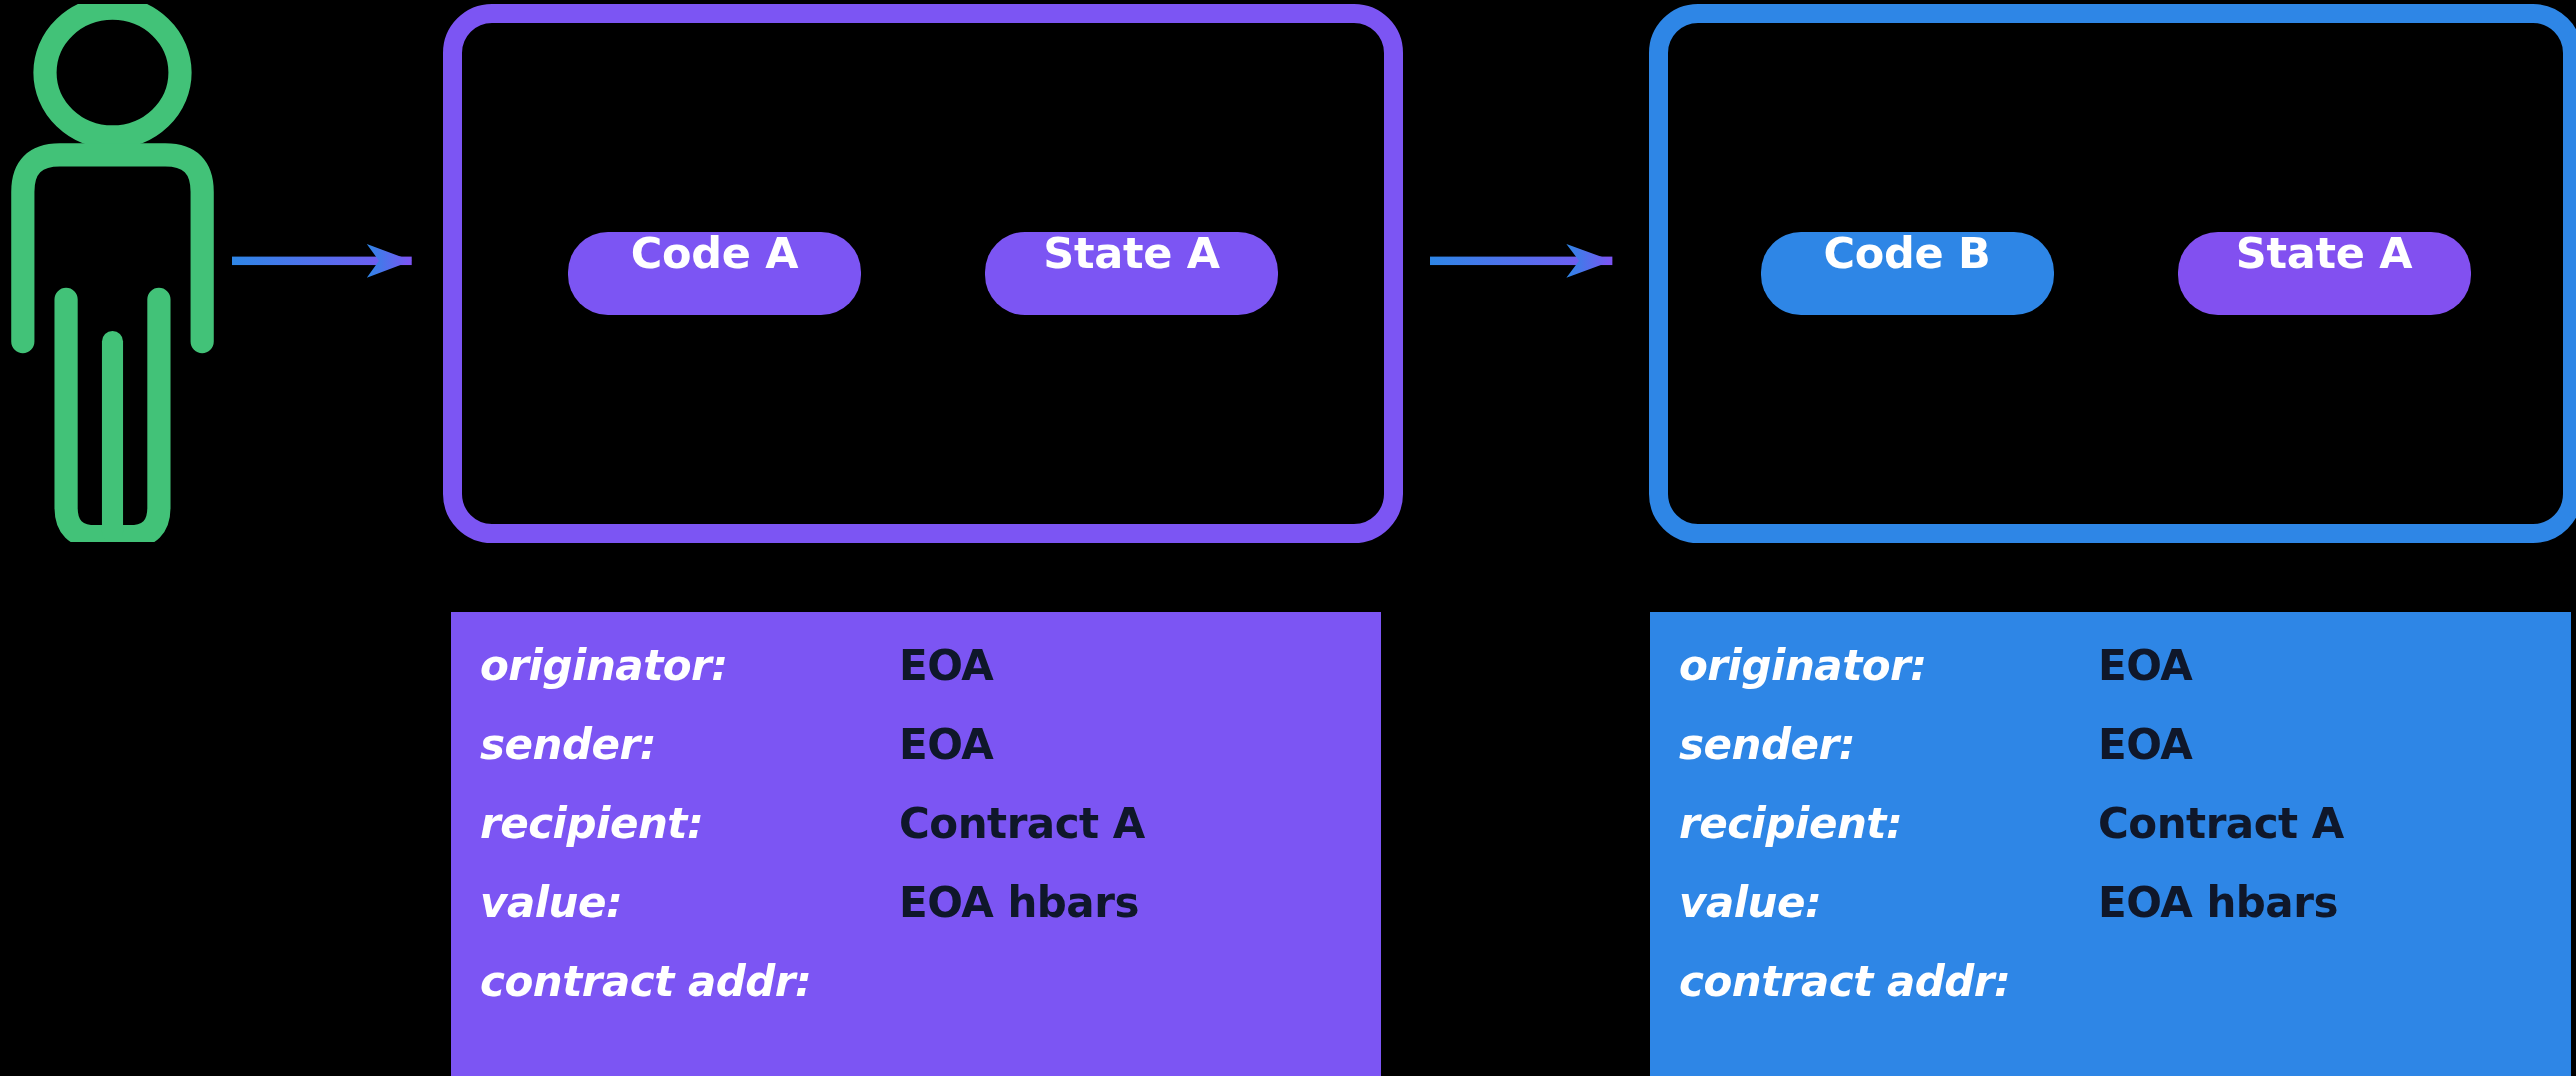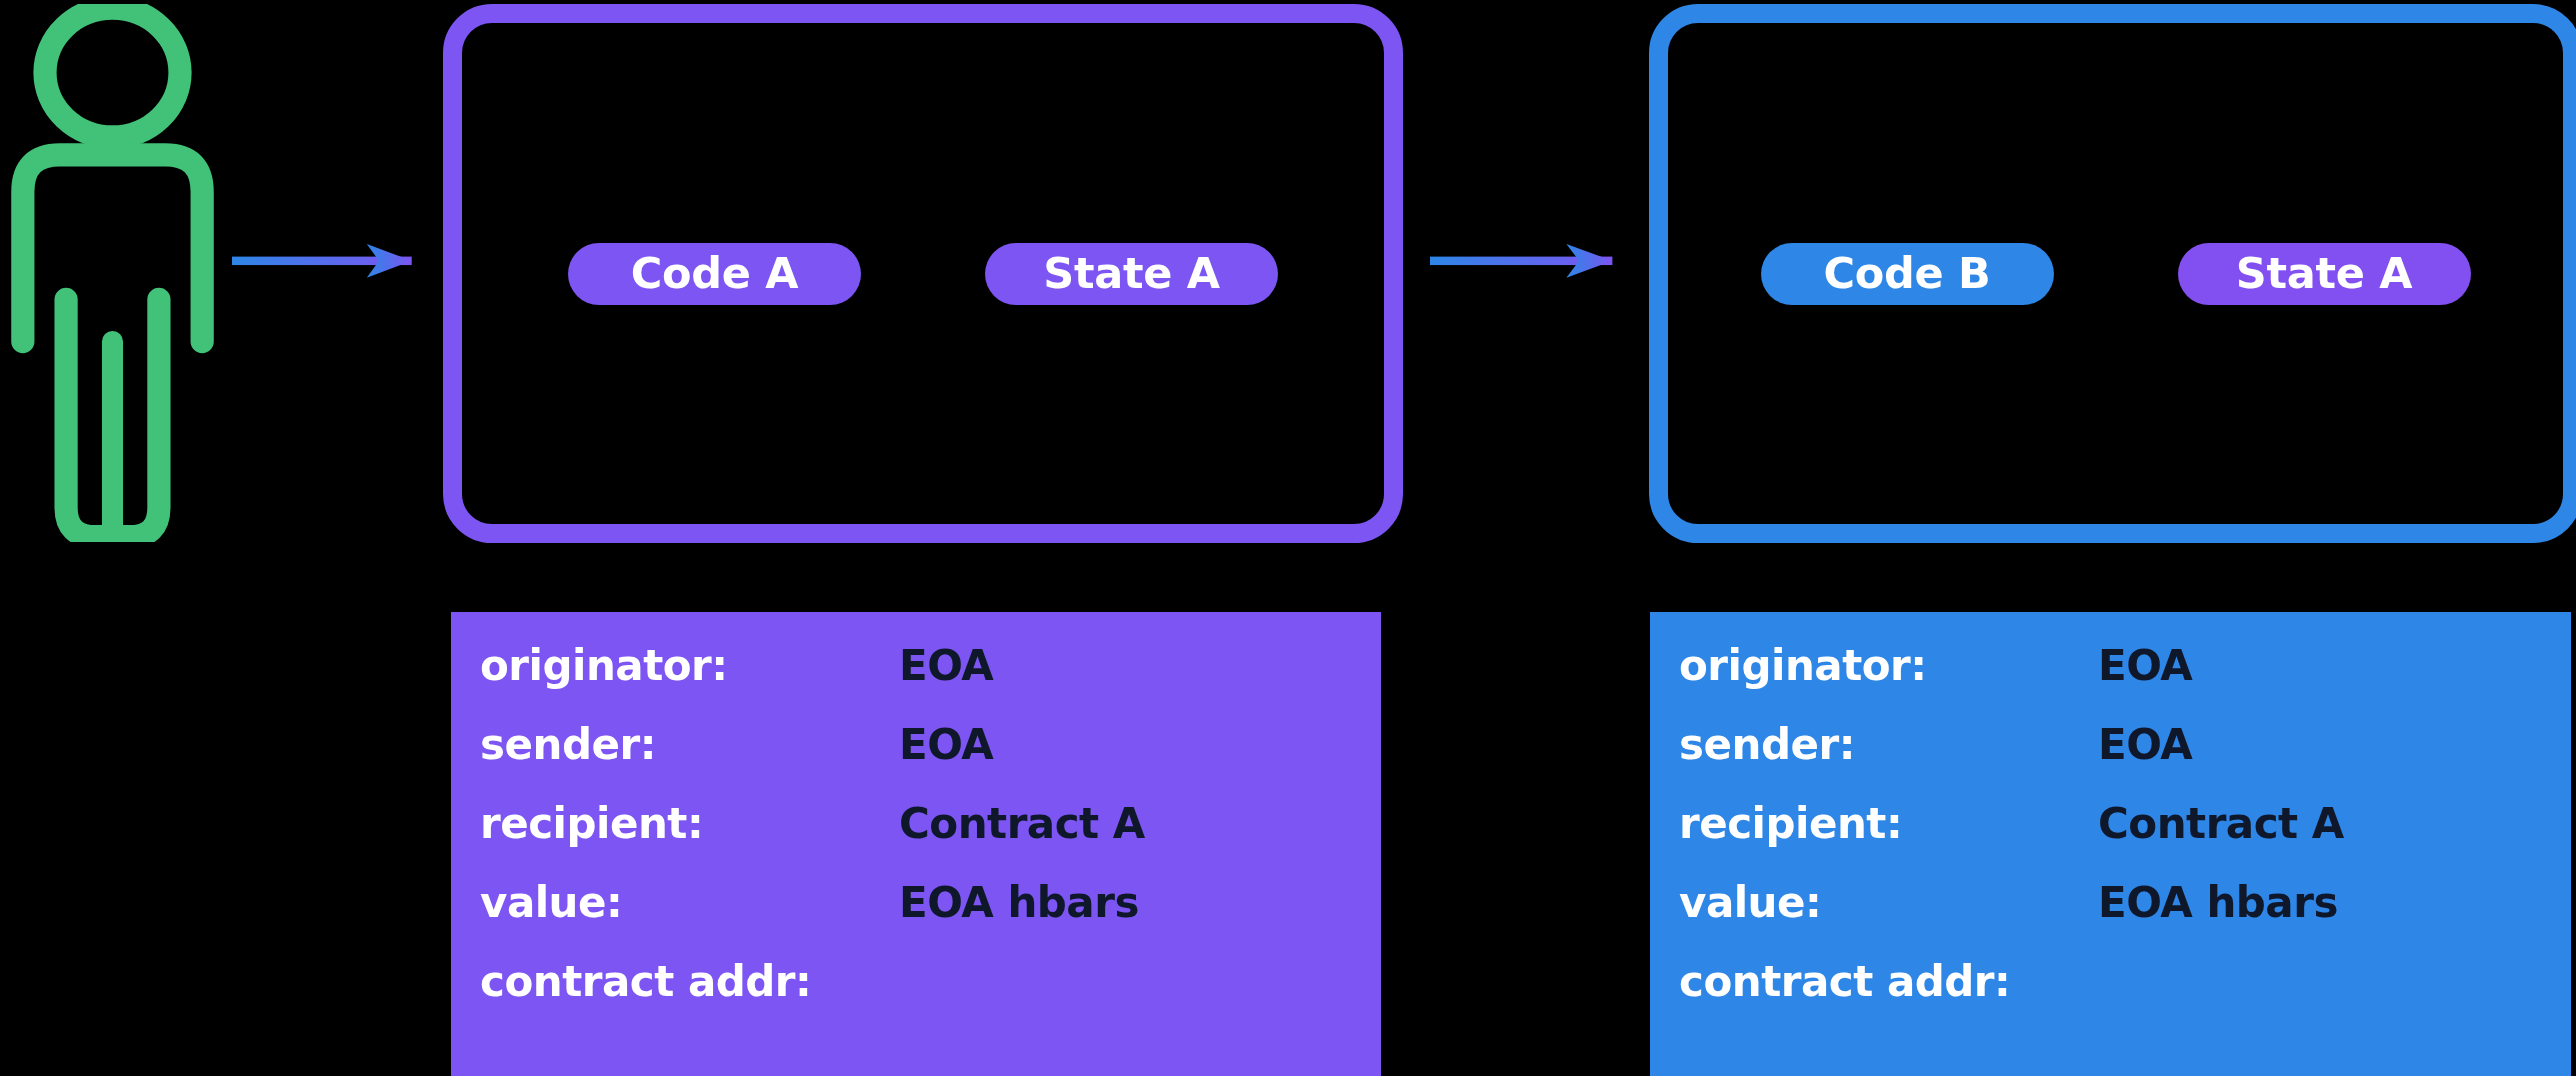--- a/index.html
+++ b/index.html
@@ -23,42 +23,42 @@
     border-style:solid;
     border-radius:49px;
     background:transparent;
     box-sizing:border-box;
   }
   .cbox .pills{
     position:absolute;left:0;right:0;top:0;bottom:0;
     display:flex;align-items:center;justify-content:center;
   }
   .pill{
-    height:62px;width:293px;border-radius:40px;
-    display:flex;align-items:center;justify-content:center;
+    height:83px;width:293px;border-radius:40px;
+    display:flex;align-items:flex-start;justify-content:center;
     color:#ffffff;font-size:43px;font-weight:700;
     letter-spacing:-0.3px;line-height:1;
     box-sizing:border-box;
   }
   .pill-gap{width:124px;height:0.5px;}
 
   
   .panel{
     position:absolute;
     box-sizing:border-box;
     padding:33px 0 0 29px;
   }
   .prow{
     display:flex;align-items:baseline;
     height:79px;
   }
   .plabel{
     width:419px;flex:0 0 419px;
     color:#ffffff;font-size:42px;font-weight:700;
-    line-height:1;letter-spacing:-0.5px;white-space:nowrap;
+    line-height:1;letter-spacing:-0.5px;white-space:nowrap;font-style:italic;
   }
   .pvalue{
     color:#0f172a;font-size:42px;font-weight:700;
     line-height:1;letter-spacing:-0.5px;white-space:nowrap;
   }
 </style>
 </head>
 <body>
 
 <div class="stage">

